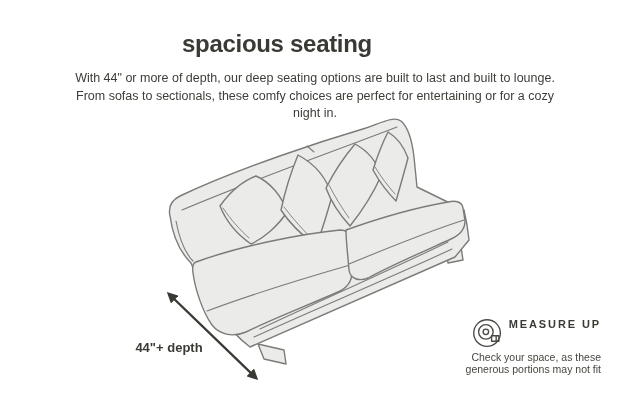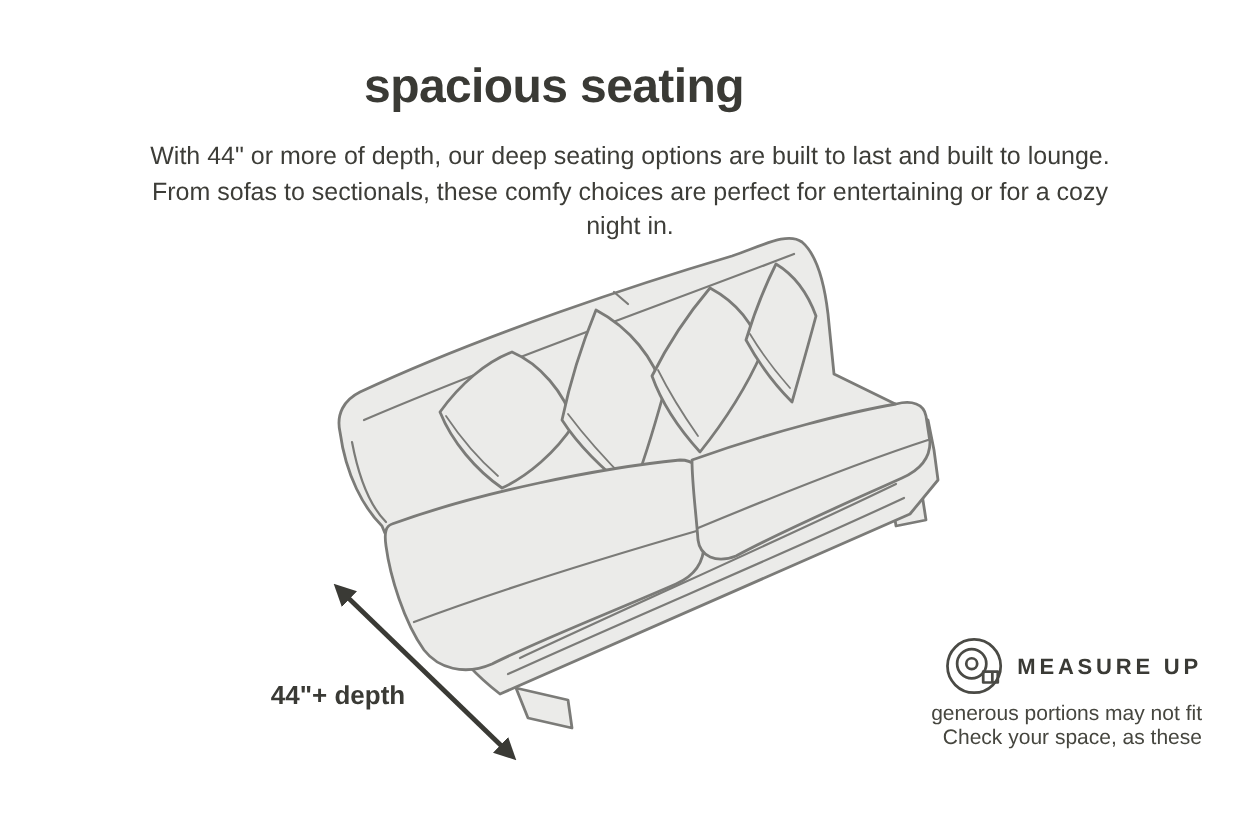--- a/index.html
+++ b/index.html
@@ -21,21 +21,21 @@
   }
   .sofa-svg{position:absolute;top:0;left:0;}
   .depth-label{
     position:absolute;left:132px;top:340px;width:74px;
     text-align:center;font-size:13px;font-weight:700;color:#3a3a35;
   }
   .measure-block{
     position:absolute;top:318px;right:29px;
     display:flex;flex-direction:column;align-items:flex-end;
   }
-  .measure-row{display:flex;align-items:center;gap:6px;}
+  .measure-row{display:flex;gap:6px;}
   .measure-title{
     font-size:11px;font-weight:700;letter-spacing:1.9px;color:#3a3a35;
     white-space:nowrap;
   }
   .measure-note{
     margin-top:3px;text-align:right;
     font-size:10.5px;line-height:11.5px;color:#46463f;
   }
 </style>
 </head>
@@ -118,16 +118,16 @@
         <circle cx="16.5" cy="16.5" r="14.6" fill="#ffffff"></circle>
         <circle cx="15.2" cy="15.2" r="8"></circle>
         <circle cx="15.2" cy="15.2" r="3"></circle>
         <path d="M21.5,19.5 L29.5,19.5 L29.5,25.5 L21.5,25.5 Z"></path>
         <line x1="26.5" y1="19.5" x2="26.5" y2="25.5"></line>
       </g>
     </svg>
     <span class="measure-title">MEASURE UP</span>
   </div>
   <div class="measure-note">
+    <div>Check your space, as these</div>
     <div>generous portions may not fit</div>
-    <div>Check your space, as these</div>
   </div>
 </div>
 
 </body></html>

